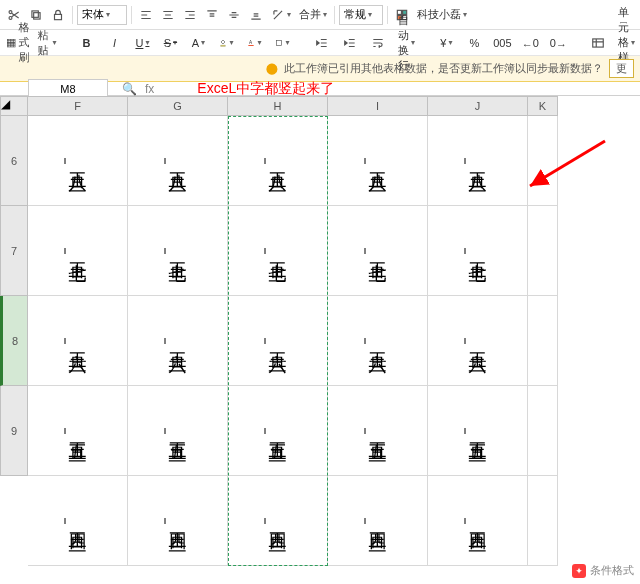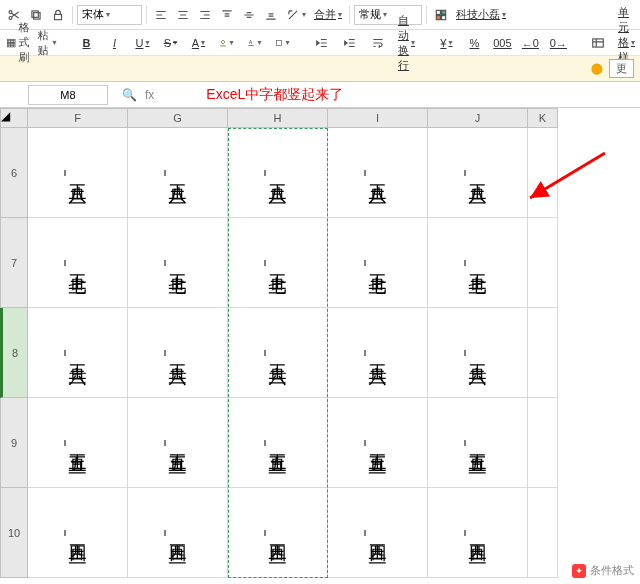--- a/index.html
+++ b/index.html
@@ -1,36 +1,36 @@
 <!DOCTYPE html>
 <html><head>
 <meta charset="utf-8">
 <style>
   * { box-sizing: border-box; margin: 0; padding: 0; }
   body { font-family: "Microsoft YaHei", Arial, sans-serif; font-size: 12px; background: #fff; width: 640px; height: 584px; overflow: hidden; position: relative; }
   
   .ribbon { height: 30px; background: #fff; border-bottom: 1px solid #ddd; display: flex; align-items: center; padding: 0 4px; gap: 2px; }
   .rbtn { display: inline-flex; align-items: center; justify-content: center; min-width: 20px; height: 22px; padding: 0 3px; font-size: 11px; color: #333; cursor: pointer; }
   .rbtn.icon svg { width: 14px; height: 14px; }
-  .rbtn.txt { font-size: 11px; text-decoration: underline; }
+  .rbtn.txt { font-size: 11px; }
   .divider { width: 1px; height: 18px; background: #ddd; margin: 0 2px; }
-  .font-sel { width: 65px; height: 20px; border: 1px solid #ccc; padding: 0 4px; font-size: 11px; display: flex; align-items: center; }
+  .font-sel { width: 50px; height: 20px; border: 1px solid #ccc; padding: 0 4px; font-size: 11px; display: flex; align-items: center; }
   .drop::after { content: "▾"; font-size: 8px; margin-left: 2px; color: #666; }
   
   .panel-row { height: 26px; background: #fff; border-bottom: 1px solid #e5e5e5; display: flex; align-items: center; padding: 0 6px; gap: 8px; font-size: 11px; color: #444; }
   .panel-row .lbl { display: flex; align-items: center; gap: 2px; }
   
   .warnbar { height: 26px; background: #fef7e0; border-bottom: 1px solid #f0d060; display: flex; align-items: center; justify-content: flex-end; padding: 0 6px; font-size: 11px; color: #555; gap: 6px; }
   .warnbar .wicon { color: #f2a600; }
   .warnbar .wbtn { background: #fff; border: 1px solid #d5b23a; padding: 1px 6px; cursor: pointer; }
   
-  .fbar { height: 26px; background: #fff; border-bottom: 1px solid #d0d0d0; display: flex; align-items: center; }
+  .fbar { height: 14px; background: #fff; border-bottom: 1px solid #d0d0d0; display: flex; align-items: center; }
   .namebox { width: 80px; height: 20px; margin-left: 28px; background: #fff; border: 1px solid #ccc; display: flex; align-items: center; justify-content: center; font-size: 11px; }
   .ficons { display: flex; align-items: center; gap: 8px; margin: 0 14px; color: #888; font-size: 12px; }
-  .annot { color: #ff0000; font-size: 14px; margin-left: 38px; }
+  .annot { color: #ff0000; font-size: 14px; margin-left: 29px; }
   
   .grid { position: relative; overflow: hidden; }
   .gridhead { display: flex; height: 20px; }
   .corner { width: 28px; background: #e8e8e8; border: 1px solid #c0c0c0; }
   .colh { flex: 0 0 100px; background: #e8e8e8; border: 1px solid #c0c0c0; border-left: none; text-align: center; line-height: 18px; font-size: 11px; color: #555; }
   .colh.last { flex: 0 0 30px; }
   .gridbody { display: flex; }
   .rowhs { display: flex; flex-direction: column; width: 28px; }
   .rowh { height: 90px; background: #e8e8e8; border: 1px solid #c0c0c0; border-top: none; text-align: center; display: flex; align-items: center; justify-content: center; font-size: 11px; color: #555; }
   .rowh.active { background: #d4e8d4; border-left: 3px solid #2e7d32; }
@@ -101,21 +101,21 @@
         <path d="M8 10h8M8 14h8M4 19h16"></path>
       </svg>
     </span>
   <span class="rbtn icon drop">
       <svg viewBox="0 0 24 24" stroke="#555" stroke-width="2">
         <path d="M5 19L19 5M5 5v6M5 5h6"></path>
       </svg>
     </span>
   <span class="rbtn txt drop">合并</span>
   <div class="divider"></div>
-  <div class="font-sel drop" style="width:68px">常规</div>
+  <div class="font-sel drop" style="width:44px">常规</div>
   <div class="divider"></div>
   <span class="rbtn icon">
       <svg viewBox="0 0 24 24" fill="none" stroke="#555" stroke-width="2">
         <rect x="4" y="4" width="7" height="7"></rect>
         <rect x="13" y="4" width="7" height="7" fill="#4a9"></rect>
         <rect x="4" y="13" width="7" height="7" fill="#e74"></rect>
         <rect x="13" y="13" width="7" height="7"></rect>
       </svg>
     </span>
   <span class="rbtn txt drop">科技小磊</span>
@@ -180,20 +180,21 @@
       <svg viewBox="0 0 24 24" fill="none" stroke="#555" stroke-width="2">
         <rect x="3" y="5" width="18" height="14"></rect>
         <path d="M3 10h18M9 5v14"></path>
       </svg>
     </span>
   <span class="rbtn txt drop">单元格样式</span>
 </div>
 
 <div class="warnbar">
   <span class="wicon">⬤</span>
+  <span>此工作簿已引用其他表格数据，是否更新工作簿以同步最新数据？</span>
   <span class="wbtn">更</span>
 </div>
 
 <div class="fbar">
   <div class="namebox">M8</div>
   <div class="ficons">
     <span>🔍</span>
     <span style="">fx</span>
   </div>
   <div class="annot">ExceL中字都竖起来了</div>
@@ -208,21 +209,20 @@
     <div class="colh">I</div>
     <div class="colh">J</div>
     <div class="colh last">K</div>
   </div>
   <div class="gridbody">
     <div class="rowhs">
       <div class="rowh">6</div>
       <div class="rowh">7</div>
       <div class="rowh active">8</div>
       <div class="rowh">9</div>
-      <div class="rowh">10</div>
     </div>
     <div class="cells">
       <div class="row">
         <div class="cell">王八旦</div>
         <div class="cell">王八旦</div>
         <div class="cell">王八旦</div>
         <div class="cell">王八旦</div>
         <div class="cell">王八旦</div>
         <div class="cell last"></div>
       </div>

